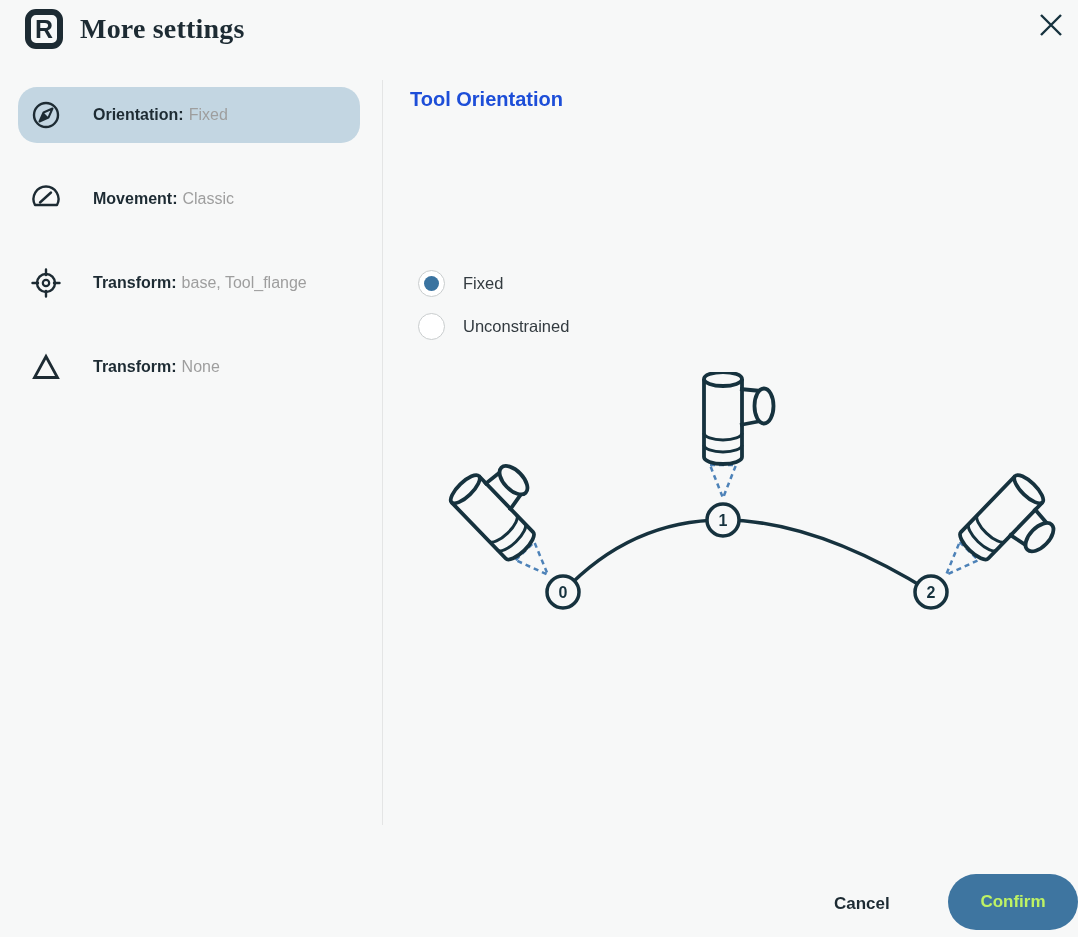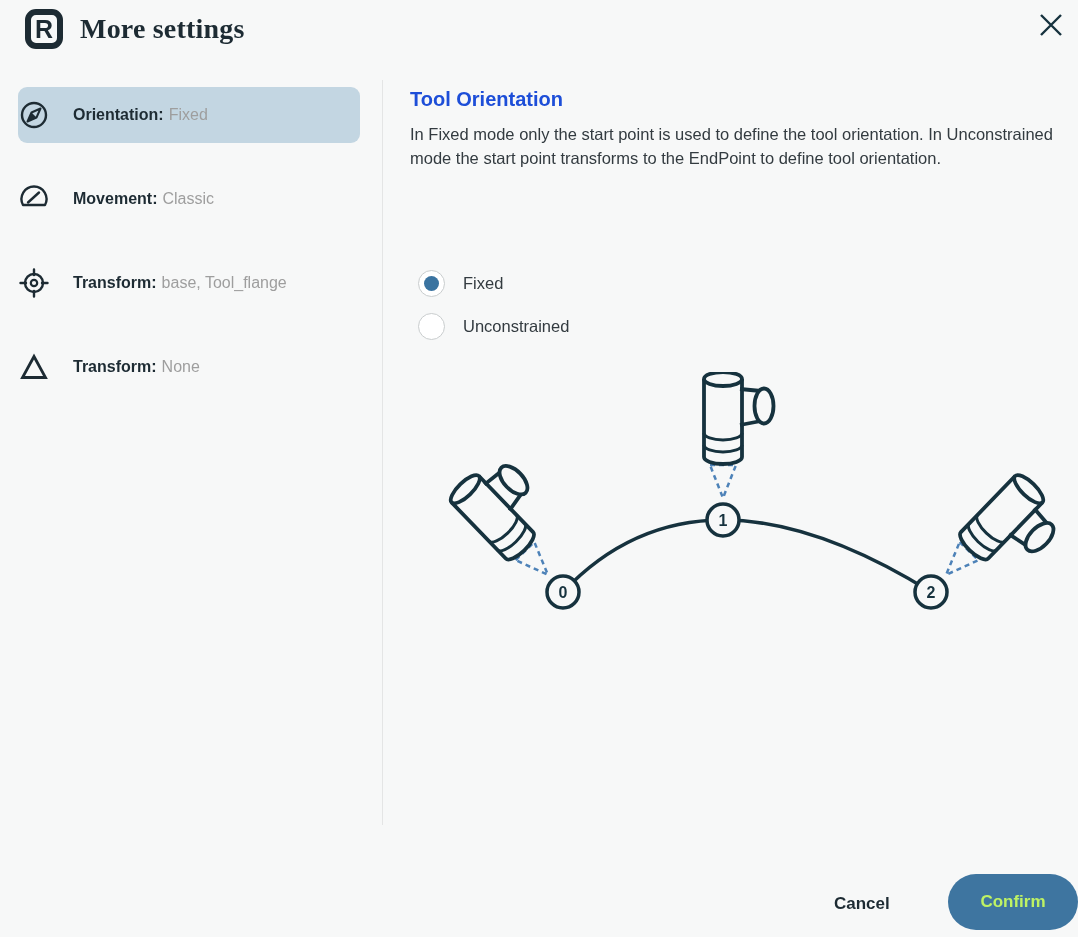--- a/index.html
+++ b/index.html
@@ -5,21 +5,21 @@
   html,body{margin:0;padding:0;background:#ffffff;font-family:"Liberation Sans",sans-serif;}
   #app{position:relative;width:1078px;height:937px;background:#f7f8f8;overflow:hidden;}
 
   
   .hdr-logo{position:absolute;left:24px;top:8px;width:40px;height:42px;}
   .hdr-title{position:absolute;left:80px;top:13px;font-size:28px;font-weight:700;color:#1d2b33;letter-spacing:.2px;font-family:Liberation Serif, serif;}
   .close-btn{position:absolute;left:1034px;top:9px;width:34px;height:34px;background:none;border:none;cursor:pointer;padding:0;}
 
   
   .sidebar{position:absolute;left:18px;top:87px;width:342px;}
-  .side-item{display:flex;align-items:center;gap:24px;height:56px;padding-left:1px;border-radius:9px;margin-bottom:28px;cursor:pointer;box-sizing:border-box;}
+  .side-item{display:flex;align-items:center;gap:32px;height:56px;padding-left:13px;border-radius:19px;margin-bottom:28px;cursor:pointer;box-sizing:border-box;}
   .side-item.selected{background:#c3d6e2;}
   .side-icon{width:30px;height:30px;flex:0 0 30px;display:flex;align-items:center;justify-content:center;}
   .side-text{font-size:16px;color:#1d2b33;white-space:nowrap;}
   .side-text b{font-weight:700;}
   .side-val{color:#9e9e9e;font-weight:400;margin-left:5px;}
 
   .v-divider{position:absolute;left:382px;top:80px;width:1px;height:745px;background:#e4e5e5;}
 
   
   .content-title{position:absolute;left:410px;top:88px;font-size:20px;font-weight:700;color:#1d4ed8;}
@@ -102,21 +102,20 @@
         </svg>
       </span>
       <span class="side-text"><b>Transform:</b><span class="side-val">None</span></span>
     </div>
 
   </div>
 
   <div class="v-divider"></div>
 
   <div class="content-title">Tool Orientation</div>
-  <div class="content-desc">In Fixed mode only the start point is used to define the tool orientation. In Unconstrained mode the start point transforms to the EndPoint to define tool orientation.</div>
 
   <div class="radio-group">
     <div class="radio-row selected">
       <span class="radio-outer">
           <span class="radio-dot"></span>
         </span>
       <span class="radio-label">Fixed</span>
     </div>
     <div class="radio-row">
       <span class="radio-outer">

